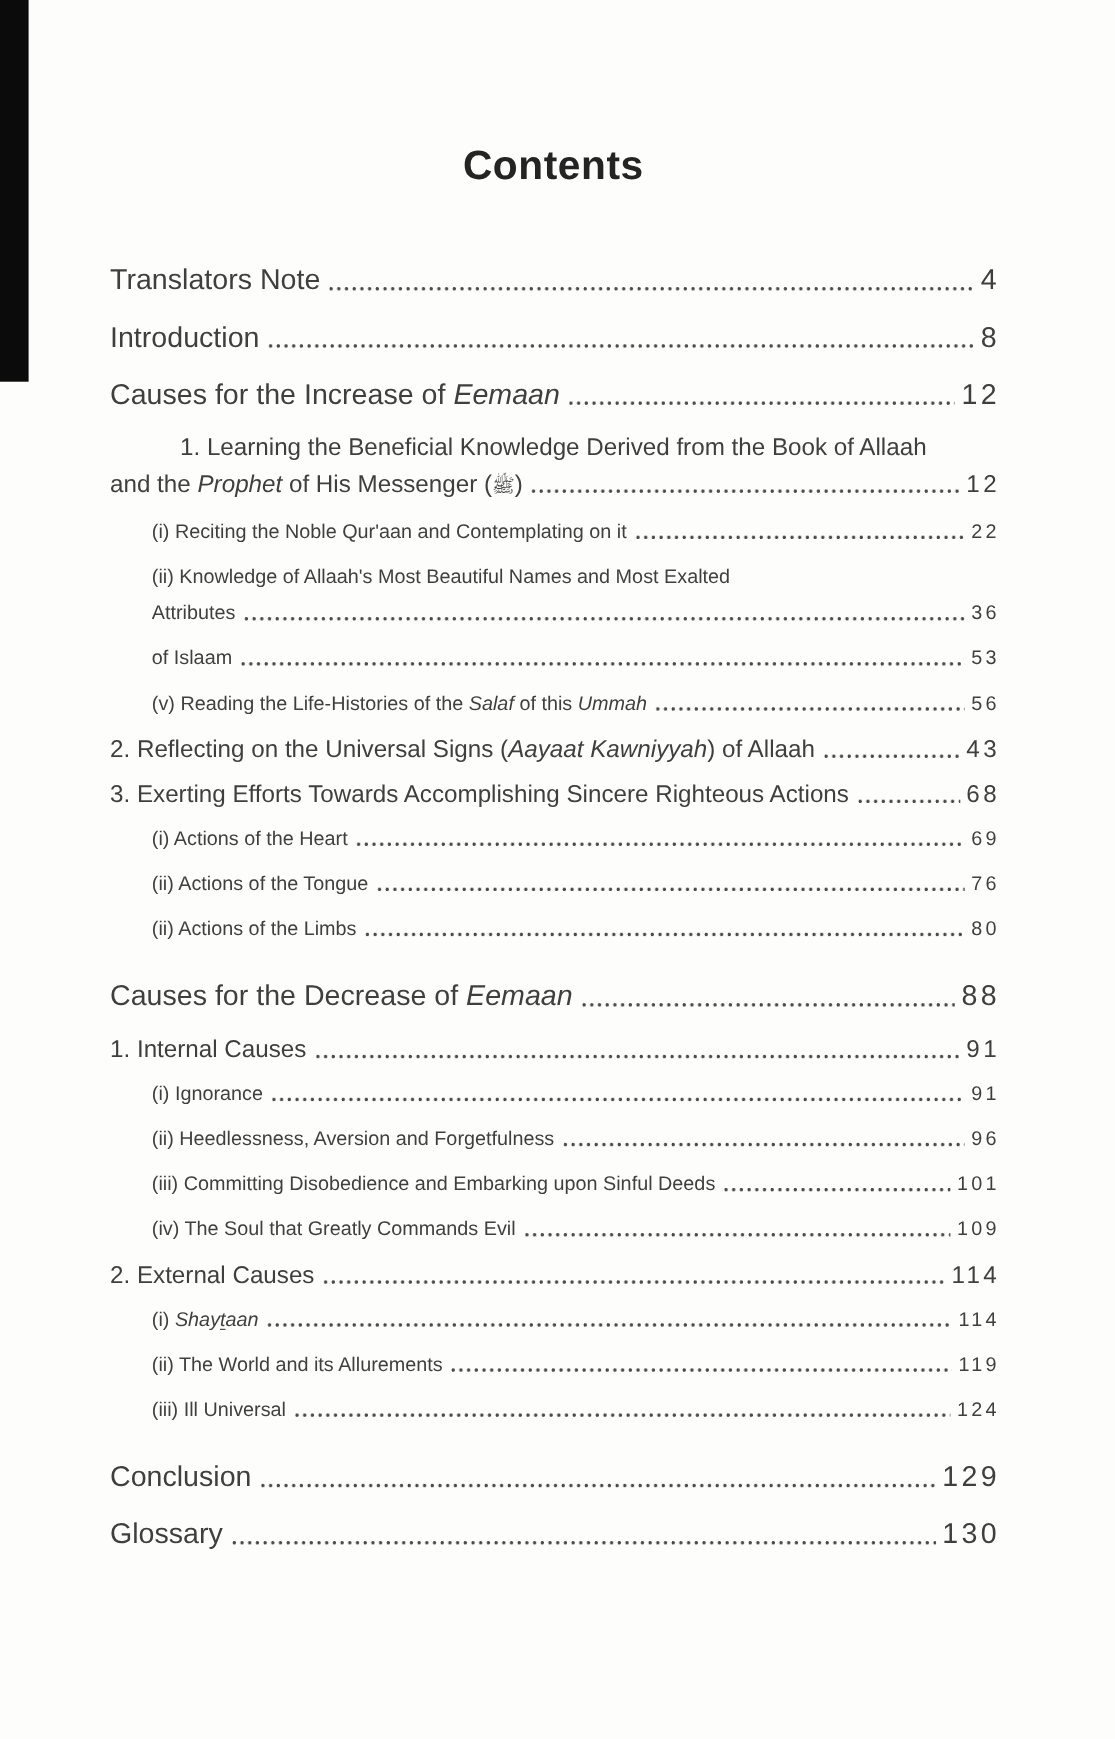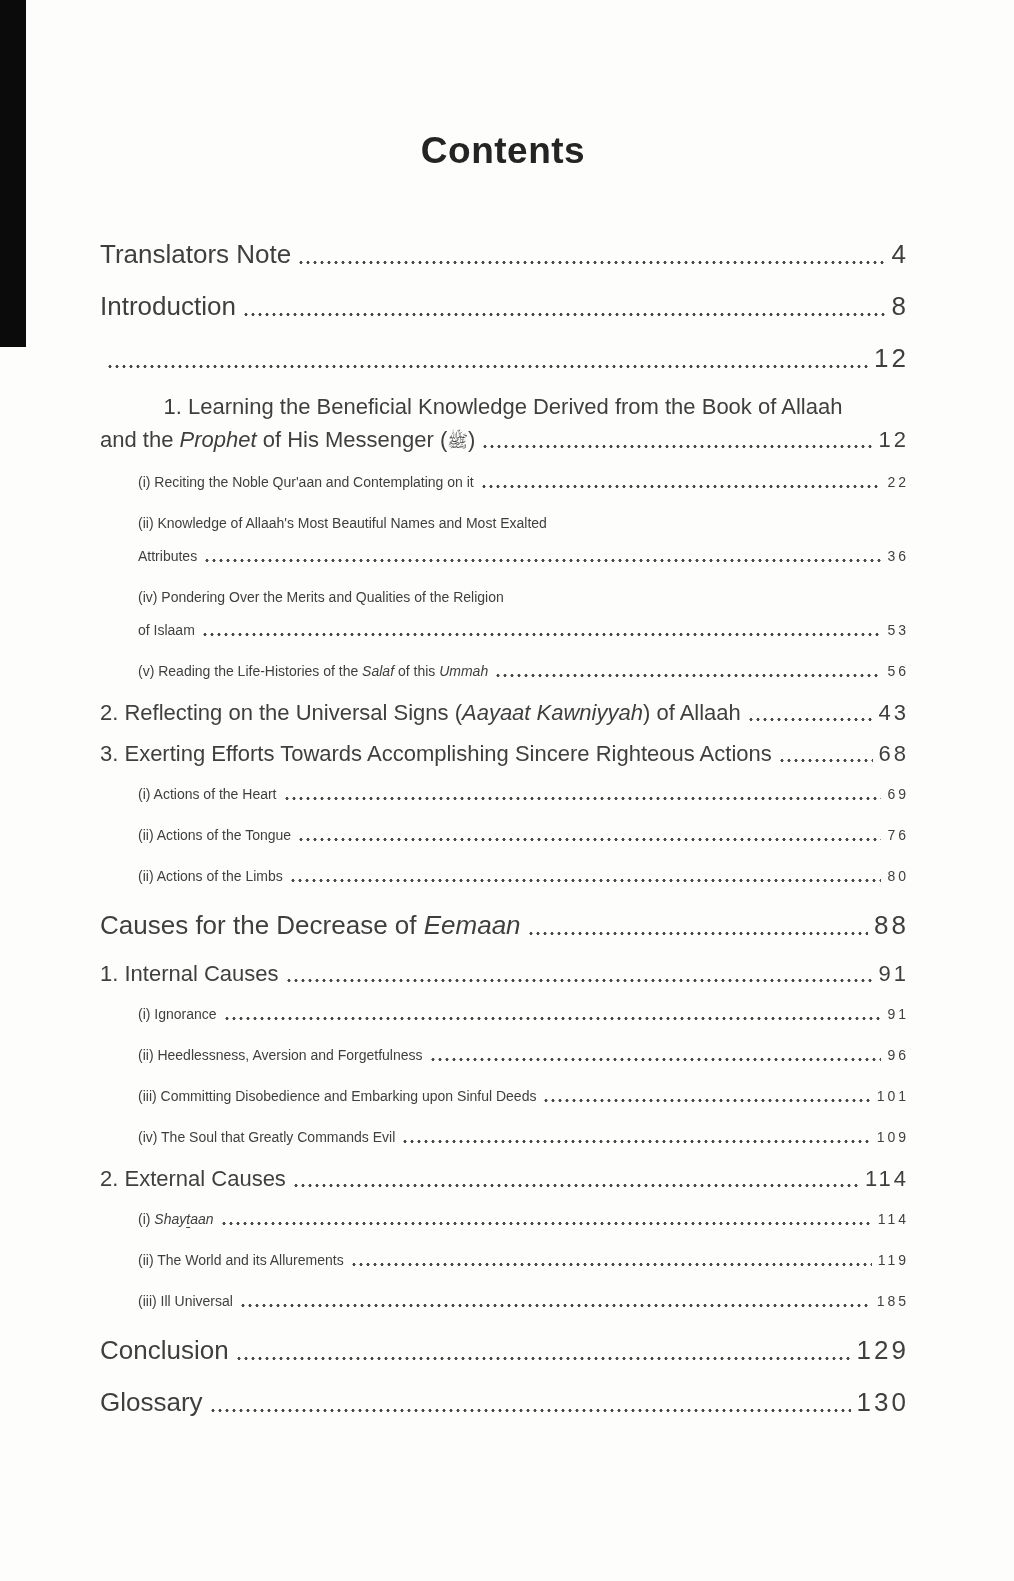--- a/index.html
+++ b/index.html
@@ -35,28 +35,28 @@
     letter-spacing: 0.5px;
     color: #242424;
   }
   .entry { margin: 0 0 8px 0; }
   .entry.h1 {
     font-size: 26px;
     line-height: 40px;
     margin-top: 0;
     margin-bottom: 12px;
   }
-  .entry.h1.gap { margin-top: 12px; }
+  .entry.h1.gap { margin-top: 24px; }
   .entry.num {
     font-size: 22px;
     line-height: 33px;
     text-align: center;
   }
   .entry.sub {
-    font-size: 14px;
+    font-size: 18px;
     line-height: 33px;
     padding-left: 38px;
   }
   .pre-line { }
   .leader-row {
     display: flex;
     align-items: baseline;
   }
   .entry-label { flex: 0 1 auto; }
   .dots {
@@ -101,20 +101,21 @@
         </div>
         <div class="entry h1">
           <div class="leader-row">
             <span class="entry-label"><span>Introduction</span></span>
             <span class="dots"></span>
             <span class="page-number">8</span>
           </div>
         </div>
         <div class="entry h1">
           <div class="leader-row">
+            <span class="entry-label"><span>Causes for the Increase of </span><span class="it">Eemaan</span></span>
             <span class="dots"></span>
             <span class="page-number">12</span>
           </div>
         </div>
         <div class="entry num">
           <div class="pre-line"><span>1. Learning the Beneficial Knowledge Derived from the Book of Allaah</span></div>
           <div class="leader-row">
             <span class="entry-label"><span>and the </span><span class="it">Prophet</span><span> of His Messenger (</span><span class="honorific">ﷺ</span><span>)</span></span>
             <span class="dots"></span>
             <span class="page-number">12</span>
@@ -129,21 +130,20 @@
         </div>
         <div class="entry sub">
           <div class="pre-line"><span>(ii) Knowledge of Allaah's Most Beautiful Names and Most Exalted</span></div>
           <div class="leader-row">
             <span class="entry-label"><span>Attributes</span></span>
             <span class="dots"></span>
             <span class="page-number">36</span>
           </div>
         </div>
         <div class="entry sub">
-          <div class="pre-line"><span>(iv) Pondering Over the Merits and Qualities of the Religion</span></div>
           <div class="leader-row">
             <span class="entry-label"><span>of Islaam</span></span>
             <span class="dots"></span>
             <span class="page-number">53</span>
           </div>
         </div>
         <div class="entry sub">
           <div class="leader-row">
             <span class="entry-label"><span>(v) Reading the Life-Histories of the </span><span class="it">Salaf</span><span> of this </span><span class="it">Ummah</span></span>
             <span class="dots"></span>
@@ -245,21 +245,21 @@
           <div class="leader-row">
             <span class="entry-label"><span>(ii) The World and its Allurements</span></span>
             <span class="dots"></span>
             <span class="page-number">119</span>
           </div>
         </div>
         <div class="entry sub">
           <div class="leader-row">
             <span class="entry-label"><span>(iii) Ill Universal</span></span>
             <span class="dots"></span>
-            <span class="page-number">185</span>
+            <span class="page-number">124</span>
           </div>
         </div>
         <div class="entry h1 gap">
           <div class="leader-row">
             <span class="entry-label"><span>Conclusion</span></span>
             <span class="dots"></span>
             <span class="page-number">129</span>
           </div>
         </div>
         <div class="entry h1">

